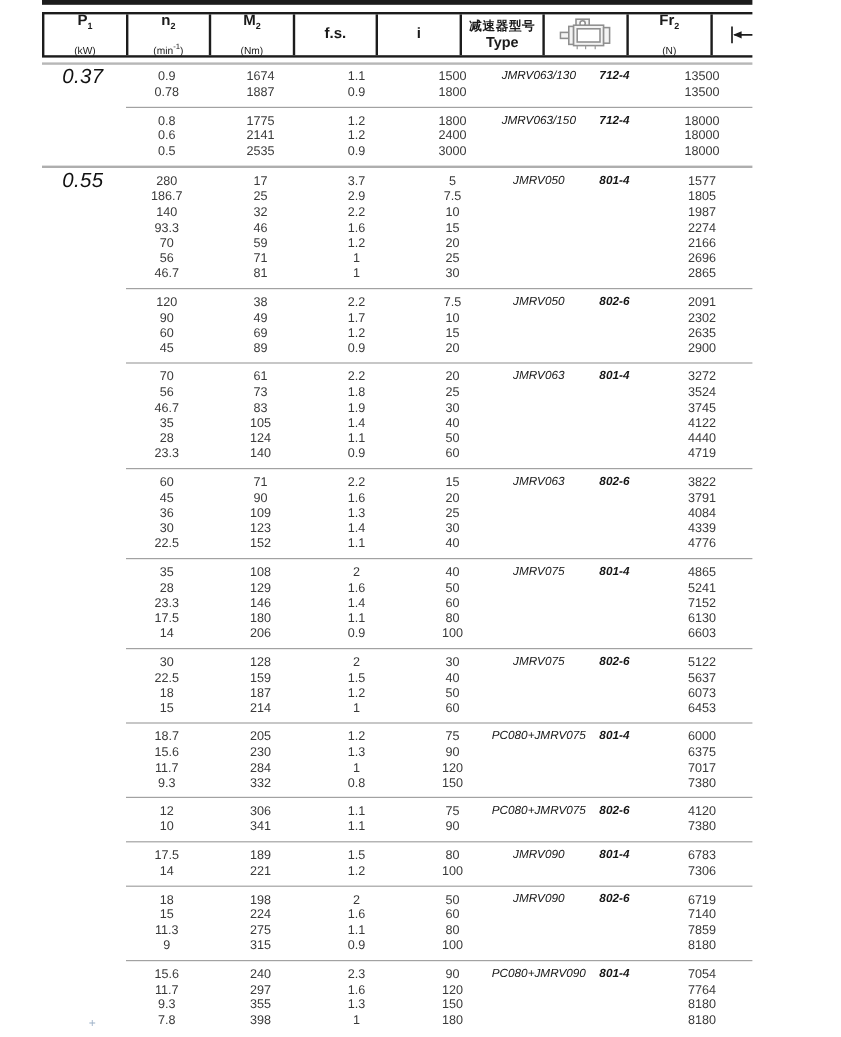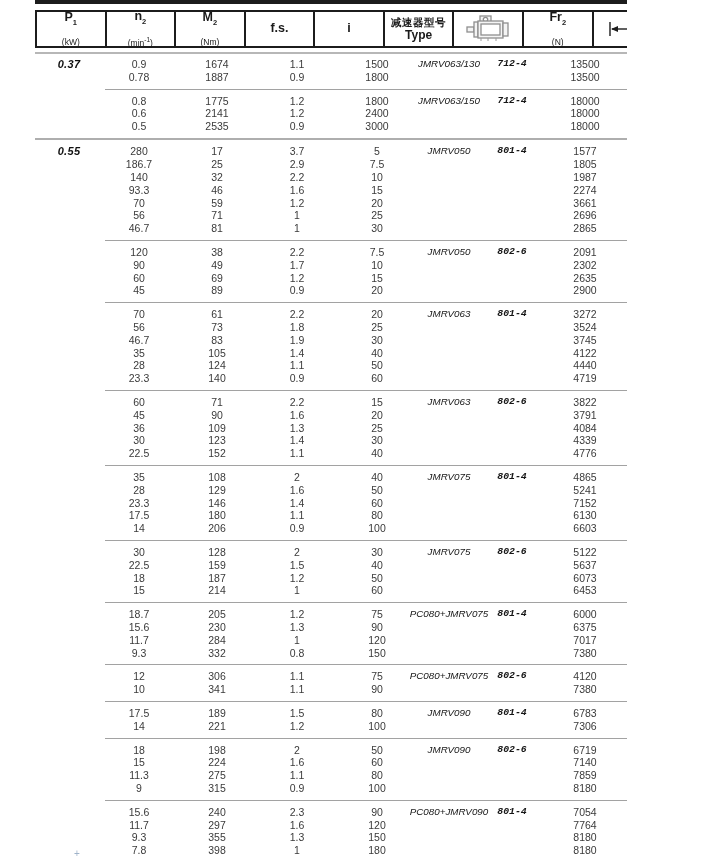--- a/index.html
+++ b/index.html
@@ -30,24 +30,24 @@
   .rule-block { height:1px; background:#a2a2a2; margin:5px 0 5px 70px; }
   .rule-section { height:2px; background:#aeaeae; margin:5.5px 0 5px 0; }
   .trow { display:flex; height:12.8px; line-height:12.8px; font-size:10.5px; color:#3a3a3a; }
   .trow > div { flex:0 0 auto; text-align:center; white-space:nowrap; }
   .c-p1 { width:68px; }
   .c-n2 { width:56px; margin-left:8px; }
   .c-m2 { width:56px; margin-left:22px; }
   .c-fs { width:56px; margin-left:24px; }
   .c-i  { width:56px; margin-left:24px; }
   .c-ty { width:80px; margin-left:4px; font-weight:normal; font-style:italic; font-size:9.8px; color:#161616; }
-  .c-mo { width:46px; font-weight:bold; font-style:italic; font-size:9.8px; color:#161616;font-family:Liberation Mono, monospace; }
+  .c-mo { width:46px; font-weight:bold; font-style:italic; font-size:9.8px; color:#161616; }
   .c-fr { width:56px; margin-left:22px; }
   .c-dm { width:52px; }
-  .power { font-weight:bold; font-style:italic; font-size:11px; color:#101010; letter-spacing:0.3px; }
+  .power { font-weight:normal; font-style:italic; font-size:17px; color:#101010; letter-spacing:0.3px; }
   .artifact-plus {
     position:absolute; left:74px; top:849px; color:#9fb3c9; font-size:10px; line-height:10px;
   }
   .icon-svg { display:block; }
 </style>
 </head>
 <body>
 
 <div class="page">
 
@@ -215,21 +215,21 @@
         <div class="c-dm"></div>
       </div>
       <div class="trow">
         <div class="c-p1"></div>
         <div class="c-n2">70</div>
         <div class="c-m2">59</div>
         <div class="c-fs">1.2</div>
         <div class="c-i">20</div>
         <div class="c-ty"></div>
         <div class="c-mo"></div>
-        <div class="c-fr">3661</div>
+        <div class="c-fr">2166</div>
         <div class="c-dm"></div>
       </div>
       <div class="trow">
         <div class="c-p1"></div>
         <div class="c-n2">56</div>
         <div class="c-m2">71</div>
         <div class="c-fs">1</div>
         <div class="c-i">25</div>
         <div class="c-ty"></div>
         <div class="c-mo"></div>

